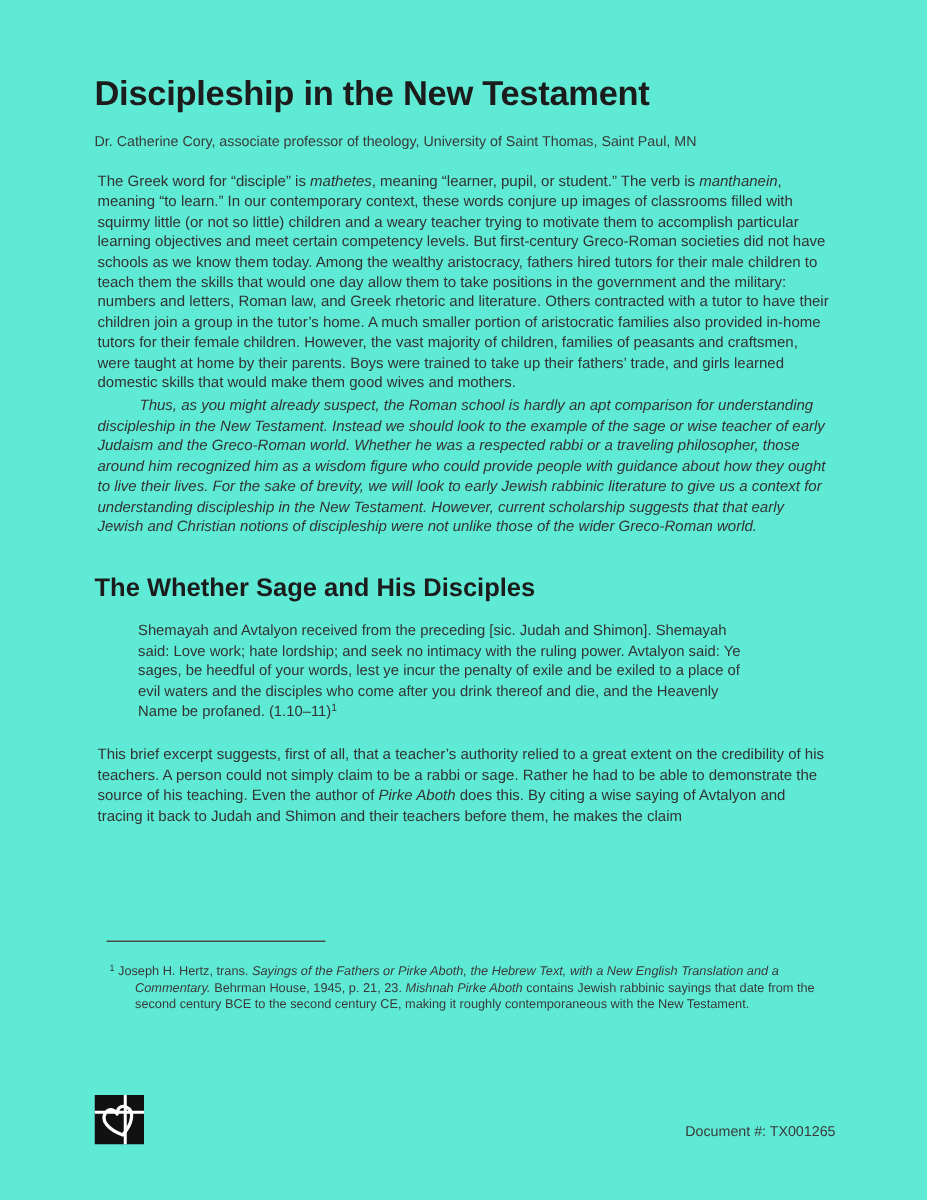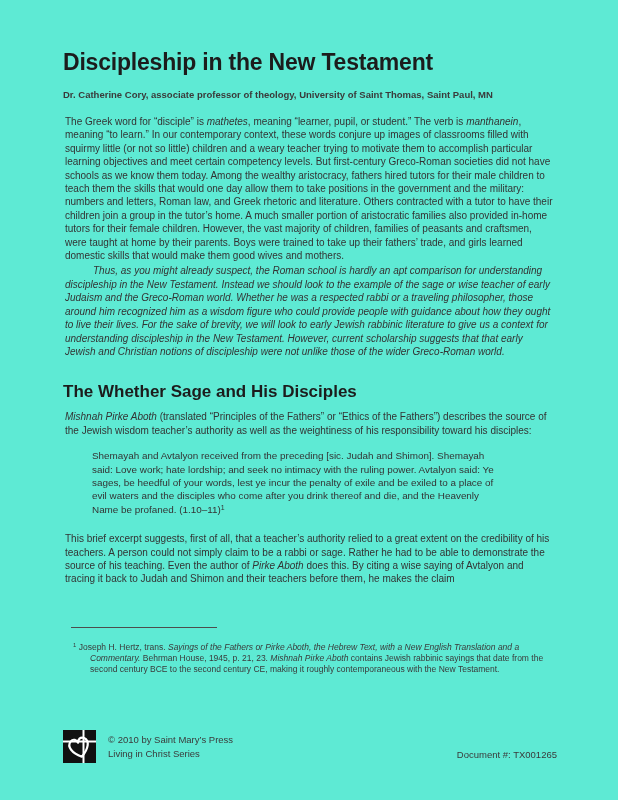--- a/index.html
+++ b/index.html
@@ -19,21 +19,20 @@
     line-height: 27px;
     letter-spacing: -0.2px;
     color: #1c1c1c;
     font-weight: bold;
   }
   p.byline {
     margin: 12px 0 0 0;
     font-size: 9.5px;
     line-height: 13px;
     color: #3a3a3a;
-    font-weight: bold;
   }
   p.body {
     margin: 2px;
     font-size: 10px;
     line-height: 13.4px;
     color: #333333;
   }
   p.body.first { margin-top: 14px; }
   p.body.indent { text-indent: 28px; font-style: italic; }
   h2.section {
@@ -106,21 +105,20 @@
     <h1 class="title">Discipleship in the New Testament</h1>
 
     <p class="byline">Dr. Catherine Cory, associate professor of theology, University of Saint Thomas, Saint Paul, MN</p>
 
     <p class="body first"><span>The Greek word for “disciple” is </span><em>mathetes</em><span>, meaning “learner, pupil, or student.” The verb is </span><em>manthanein</em><span>, meaning “to learn.” In our contemporary context, these words conjure up images of classrooms filled with squirmy little (or not so little) children and a weary teacher trying to motivate them to accomplish particular learning objectives and meet certain competency levels. But first-century Greco-Roman societies did not have schools as we know them today. Among the wealthy aristocracy, fathers hired tutors for their male children to teach them the skills that would one day allow them to take positions in the government and the military: numbers and letters, Roman law, and Greek rhetoric and literature. Others contracted with a tutor to have their children join a group in the tutor’s home. A much smaller portion of aristocratic families also provided in-home tutors for their female children. However, the vast majority of children, families of peasants and craftsmen, were taught at home by their parents. Boys were trained to take up their fathers’ trade, and girls learned domestic skills that would make them good wives and mothers.</span></p>
 
     <p class="body indent"><span>Thus, as you might already suspect, the Roman school is hardly an apt comparison for understanding discipleship in the New Testament. Instead we should look to the example of the sage or wise teacher of early Judaism and the Greco-Roman world. Whether he was a respected rabbi or a traveling philosopher, those around him recognized him as a wisdom figure who could provide people with guidance about how they ought to live their lives. For the sake of brevity, we will look to early Jewish rabbinic literature to give us a context for understanding discipleship in the New Testament. However, current scholarship suggests that that early Jewish and Christian notions of discipleship were not unlike those of the wider Greco-Roman world.</span></p>
 
     <h2 class="section">The Whether Sage and His Disciples</h2>
 
-    <p class="body after-heading"><em>Mishnah Pirke Aboth</em><span> (translated “Principles of the Fathers” or “Ethics of the Fathers”) describes the source of the Jewish wisdom teacher’s authority as well as the weightiness of his responsibility toward his disciples:</span></p>
 
     <blockquote class="quote"><span>Shemayah and Avtalyon received from the preceding [sic. Judah and Shimon]. Shemayah said: Love work; hate lordship; and seek no intimacy with the ruling power. Avtalyon said: Ye sages, be heedful of your words, lest ye incur the penalty of exile and be exiled to a place of evil waters and the disciples who come after you drink thereof and die, and the Heavenly Name be profaned. (1.10–11)</span><sup>1</sup></blockquote>
 
     <p class="body after-quote"><span>This brief excerpt suggests, first of all, that a teacher’s authority relied to a great extent on the credibility of his teachers. A person could not simply claim to be a rabbi or sage. Rather he had to be able to demonstrate the source of his teaching. Even the author of </span><em>Pirke Aboth</em><span> does this. By citing a wise saying of Avtalyon and tracing it back to Judah and Shimon and their teachers before them, he makes the claim</span></p>
 
   </div>
 
   <div class="footnote-block">
     <hr class="footnote-sep">
     <p class="footnote"><sup>1</sup><span> Joseph H. Hertz, trans. </span><em>Sayings of the Fathers or Pirke Aboth, the Hebrew Text, with a New English Translation and a Commentary.</em><span> Behrman House, 1945, p. 21, 23. </span><em>Mishnah Pirke Aboth</em><span> contains Jewish rabbinic sayings that date from the second century BCE to the second century CE, making it roughly contemporaneous with the New Testament.</span></p>
@@ -128,20 +126,16 @@
 
   <div class="footer">
     <div class="logo">
       <svg viewBox="0 0 33 33" width="33" height="33" aria-hidden="true">
         <rect x="0" y="0" width="33" height="33" fill="#111111"></rect>
         <line x1="20.5" y1="0" x2="20.5" y2="33" stroke="#ffffff" stroke-width="2"></line>
         <line x1="0" y1="11.5" x2="33" y2="11.5" stroke="#ffffff" stroke-width="2"></line>
         <path d="M16.5 27 C 8 21, 4.5 13.5, 9.5 9.5 C 13 7, 15.8 9.5, 16.5 12.5 C 17.2 9.5, 20 7, 23.5 9.5 C 28.5 13.5, 25 21, 16.5 27 Z" fill="none" stroke="#ffffff" stroke-width="2.2" stroke-linejoin="round" transform="rotate(-15 16.5 18)"></path>
       </svg>
     </div>
-    <div class="footer-text">
-      <div>© 2010 by Saint Mary’s Press</div>
-      <div>Living in Christ Series</div>
-    </div>
     <div class="footer-spacer"></div>
     <div class="doc-number">Document #: TX001265</div>
   </div>
 </div>
 
 </body></html>

